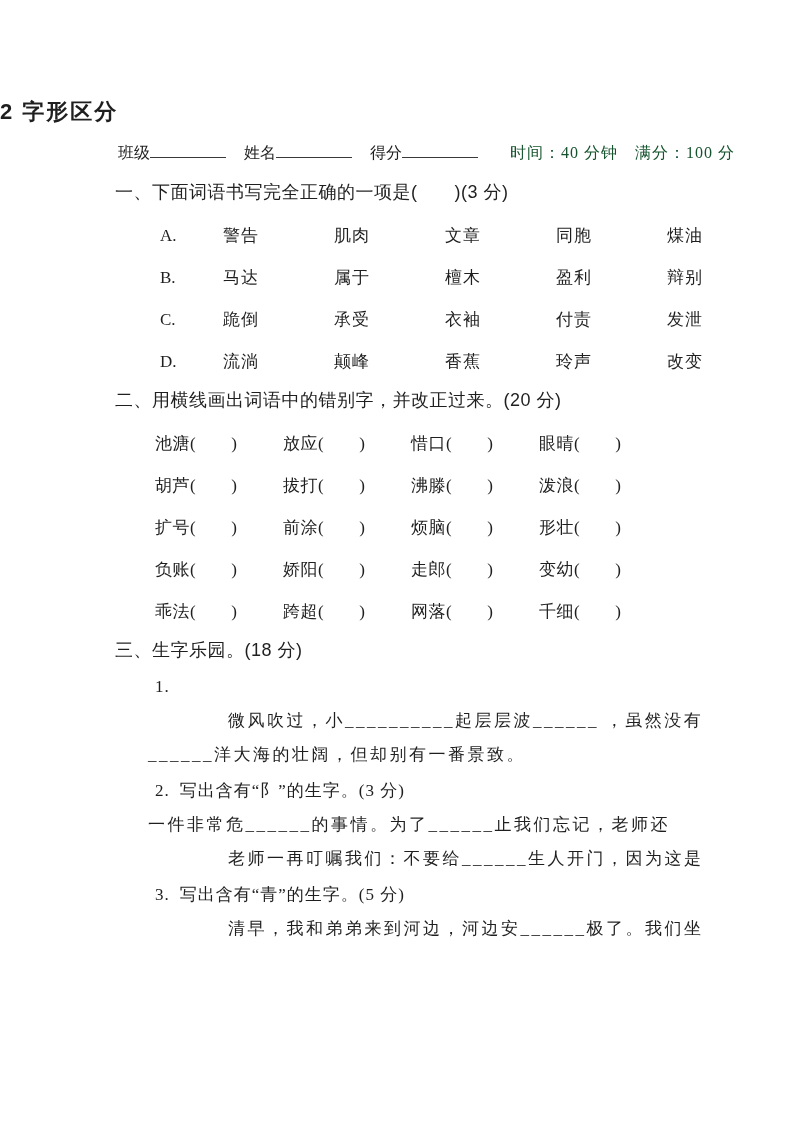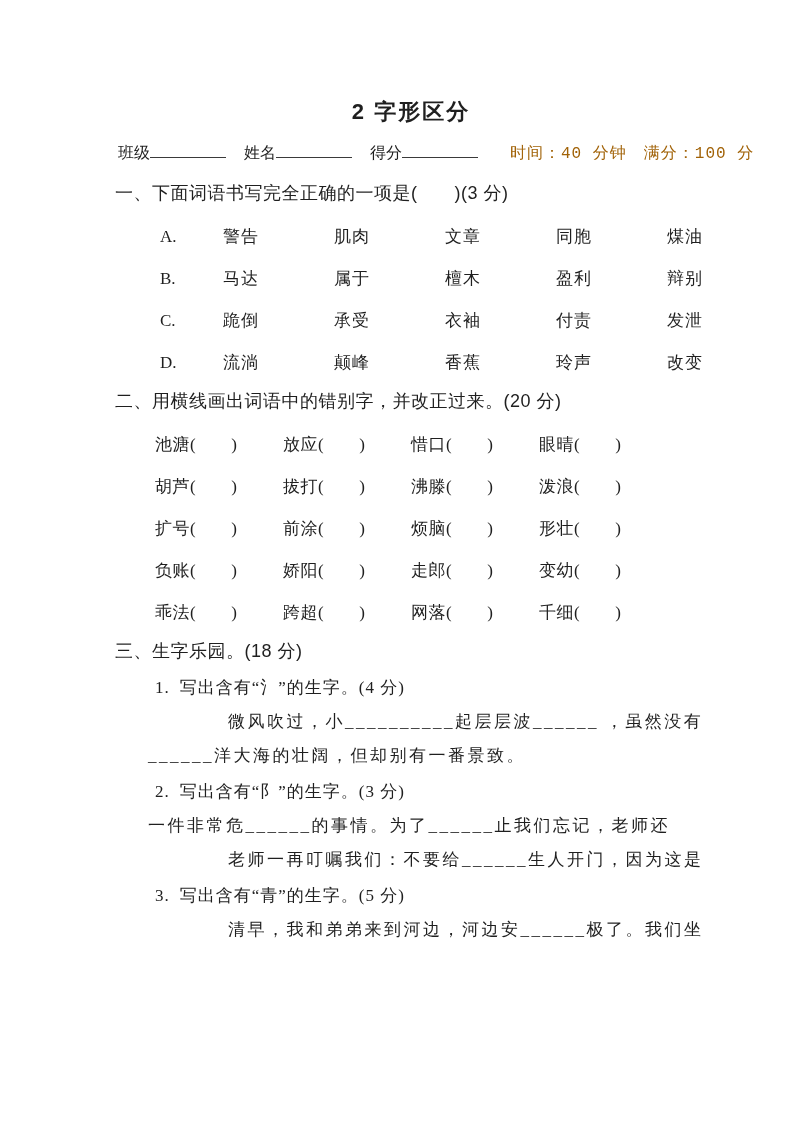--- a/index.html
+++ b/index.html
@@ -8,27 +8,26 @@
     position: relative;
     width: 793px;
     height: 1122px;
     background: #ffffff;
     color: #1f1f1f;
     font-family: "Liberation Serif", serif;
     overflow: hidden;
   }
   .title {
     padding-top: 98px;
-    text-align: center;
+    text-align: left;
     font-family: "Liberation Sans", sans-serif;
     font-weight: bold;
     font-size: 22px;
     letter-spacing: 2px;
     line-height: 28px;
-    padding-left: 29px;
   }
   .header-row {
     margin: 16px 0 0 118px;
     font-size: 16px;
     display: flex;
     align-items: baseline;
     white-space: nowrap;
     line-height: 22px;
   }
   .blank-line {
@@ -93,21 +92,21 @@
 
   <div class="title">2 字形区分</div>
 
   <div class="header-row">
     <span>班级</span>
     <span class="blank-line"></span>
     <span>姓名</span>
     <span class="blank-line"></span>
     <span>得分</span>
     <span class="blank-line"></span>
-    <span class="header-info" id="header-info" style="color: #a16207; font-family: Liberation Mono, monospace;">时间：40 分钟　满分：100 分</span>
+    <span class="header-info" id="header-info" style="color: #14532d;">时间：40 分钟　满分：100 分</span>
   </div>
 
   <div class="sec-heading">一、下面词语书写完全正确的一项是(　　)(3 分)</div>
 
   <div class="options">
     <div class="opt-row">
       <span class="opt-label">A.</span>
       <span class="opt-word">警告</span>
       <span class="opt-word">肌肉</span>
       <span class="opt-word">文章</span>
@@ -172,21 +171,20 @@
       <span class="s2-cell"><span>跨超</span><span>(　　)</span></span>
       <span class="s2-cell"><span>网落</span><span>(　　)</span></span>
       <span class="s2-cell"><span>千细</span><span>(　　)</span></span>
     </div>
   </div>
 
   <div class="sec-heading">三、生字乐园。(18 分)</div>
 
   <div class="item-head">
     <span class="item-number">1.</span>
-    <span>写出含有“氵”的生字。(4 分)</span>
   </div>
   <div class="para-line first">微风吹过，小__________起层层波______ ，虽然没有</div>
   <div class="para-line">______洋大海的壮阔，但却别有一番景致。</div>
 
   <div class="item-head">
     <span class="item-number">2.</span>
     <span>写出含有“阝”的生字。(3 分)</span>
   </div>
   <div class="para-line">一件非常危______的事情。为了______止我们忘记，老师还</div>
   <div class="para-line first">老师一再叮嘱我们：不要给______生人开门，因为这是</div>

